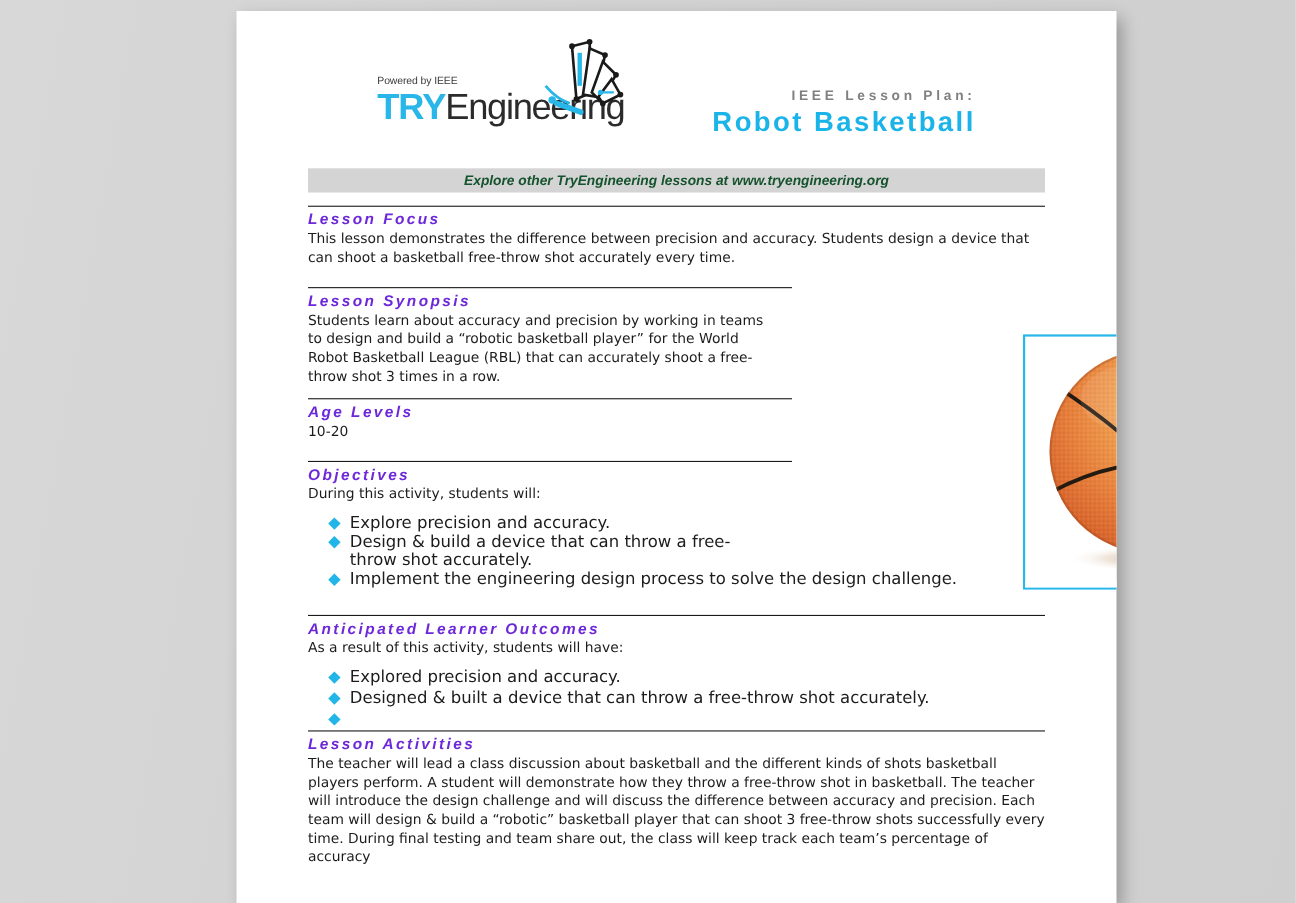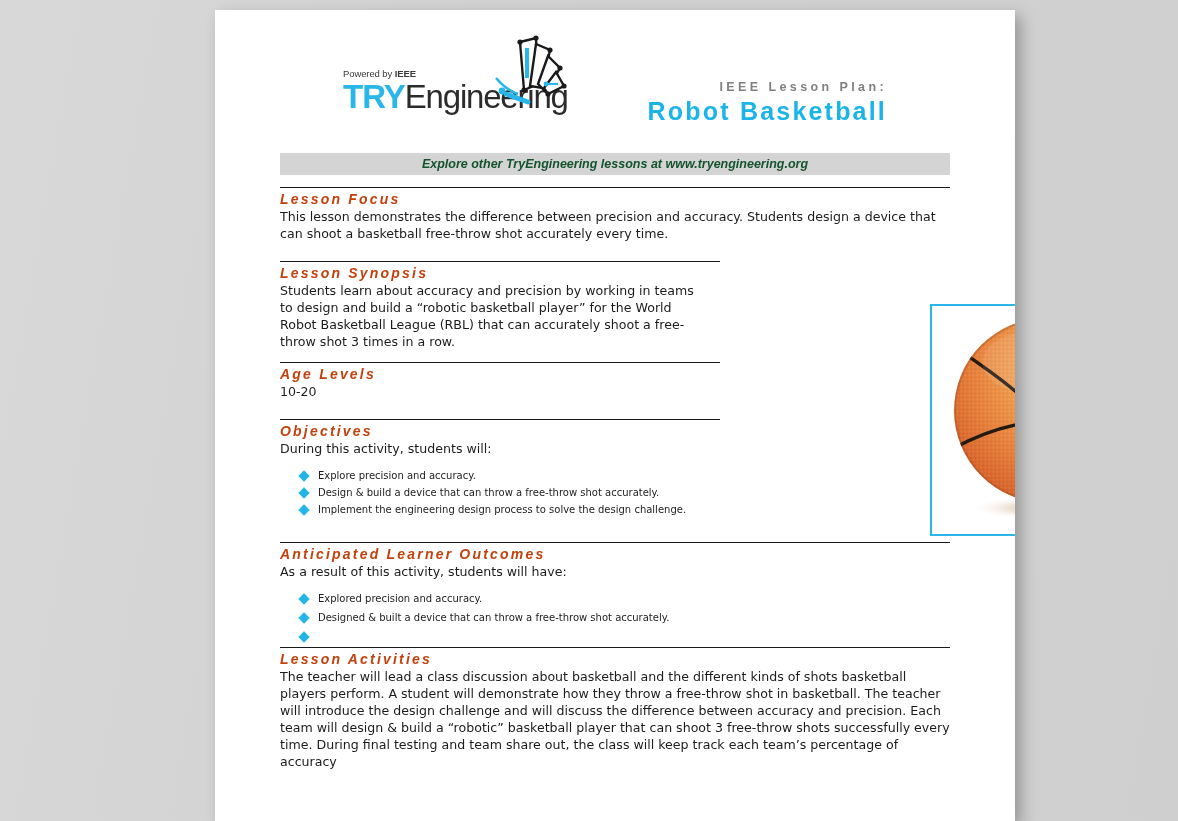--- a/index.html
+++ b/index.html
@@ -48,21 +48,21 @@
   }
 
   .powered-by {
     font-family: "Liberation Sans", sans-serif;
     font-size: 9.5px;
     color: #3a3a3a;
     letter-spacing: -0.1px;
     margin-bottom: 1px;
     white-space: nowrap;
   }
-  .powered-by b { font-weight: bold; }
+  .powered-by b { font-weight: normal; }
 
   .wordmark {
     font-family: "Liberation Sans", sans-serif;
     font-size: 33px;
     line-height: 34px;
     white-space: nowrap;
   }
   .wordmark .try {
     color: #29b6e8;
     font-weight: bold;
@@ -128,21 +128,21 @@
     border-top: 1.6px solid #1a1a1a;
     margin-bottom: 3px;
   }
   .rule.short { width: 440px; }
 
   .sec-head {
     font-family: "Liberation Sans", sans-serif;
     font-size: 14px;
     font-weight: bold;
     font-style: italic;
-    color: #c2410c;
+    color: #6d28d9;
     letter-spacing: 2.2px;
     margin-bottom: 1px;
   }
 
   .body-text {
     font-family: "DejaVu Sans", sans-serif;
     font-size: 12.6px;
     line-height: 17px;
     color: #1c1c1c;
   }
@@ -155,21 +155,21 @@
   
   ul.diamond {
     list-style: none;
     margin: 10px 0 0 0;
     padding: 0;
   }
   ul.diamond li {
     position: relative;
     padding-left: 38px;
     font-family: "DejaVu Sans", sans-serif;
-    font-size: 10px;
+    font-size: 15px;
     line-height: 17px;
     color: #1c1c1c;
     margin-bottom: 0px;
   }
   ul.diamond li .dia {
     position: absolute;
     left: 20px;
     top: 5px;
     width: 8px;
     height: 8px;

